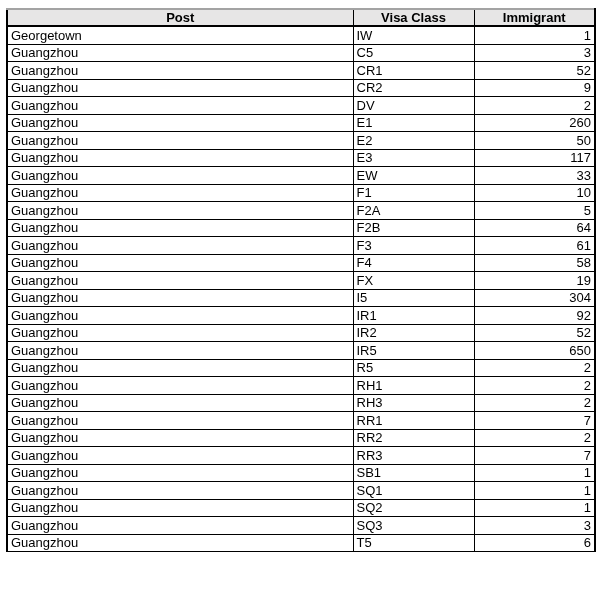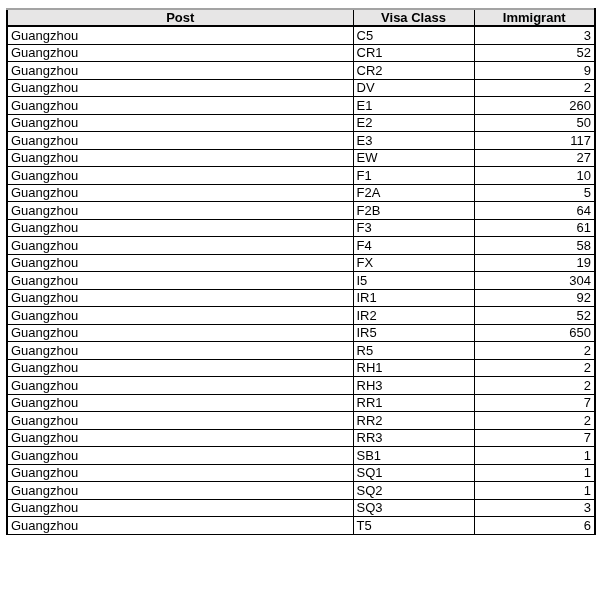--- a/index.html
+++ b/index.html
@@ -37,20 +37,25 @@
       </colgroup>
     <thead>
       <tr>
         <th>Post</th>
         <th>Visa Class</th>
         <th>Immigrant</th>
       </tr>
     </thead>
     <tbody id="table-body">
         <tr>
+          <td class="left">Georgetown</td>
+          <td class="left">IW</td>
+          <td class="num">1</td>
+        </tr>
+        <tr>
           <td class="left">Guangzhou</td>
           <td class="left">C5</td>
           <td class="num">3</td>
         </tr>
         <tr>
           <td class="left">Guangzhou</td>
           <td class="left">CR1</td>
           <td class="num">52</td>
         </tr>
         <tr>
@@ -74,21 +79,21 @@
           <td class="num">50</td>
         </tr>
         <tr>
           <td class="left">Guangzhou</td>
           <td class="left">E3</td>
           <td class="num">117</td>
         </tr>
         <tr>
           <td class="left">Guangzhou</td>
           <td class="left">EW</td>
-          <td class="num">27</td>
+          <td class="num">33</td>
         </tr>
         <tr>
           <td class="left">Guangzhou</td>
           <td class="left">F1</td>
           <td class="num">10</td>
         </tr>
         <tr>
           <td class="left">Guangzhou</td>
           <td class="left">F2A</td>
           <td class="num">5</td>

